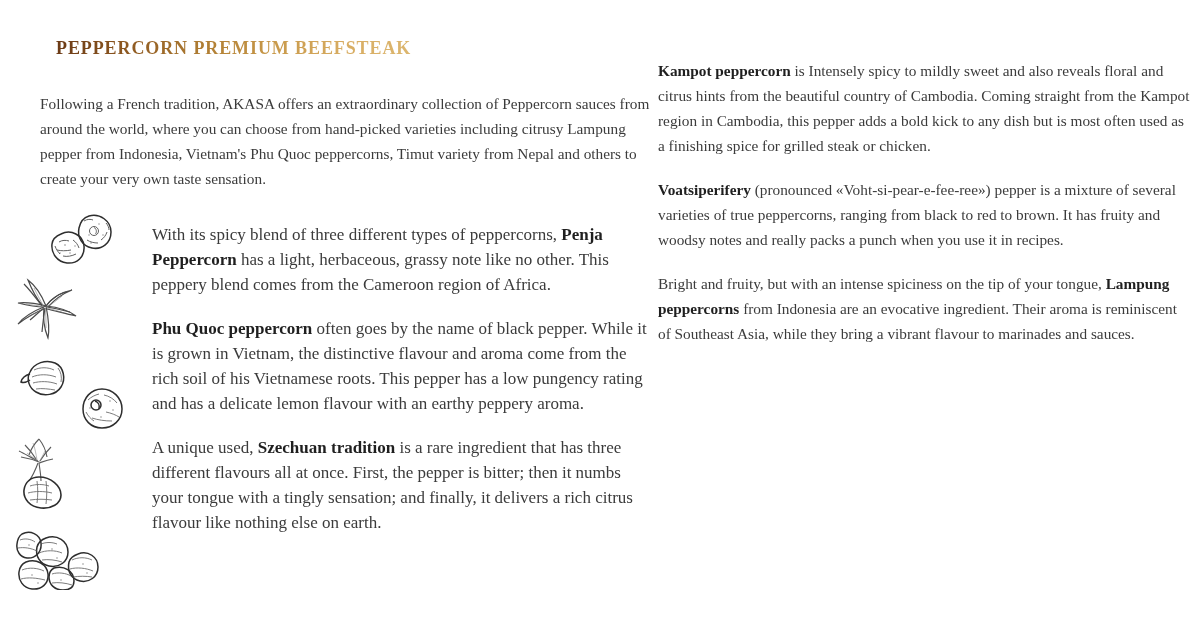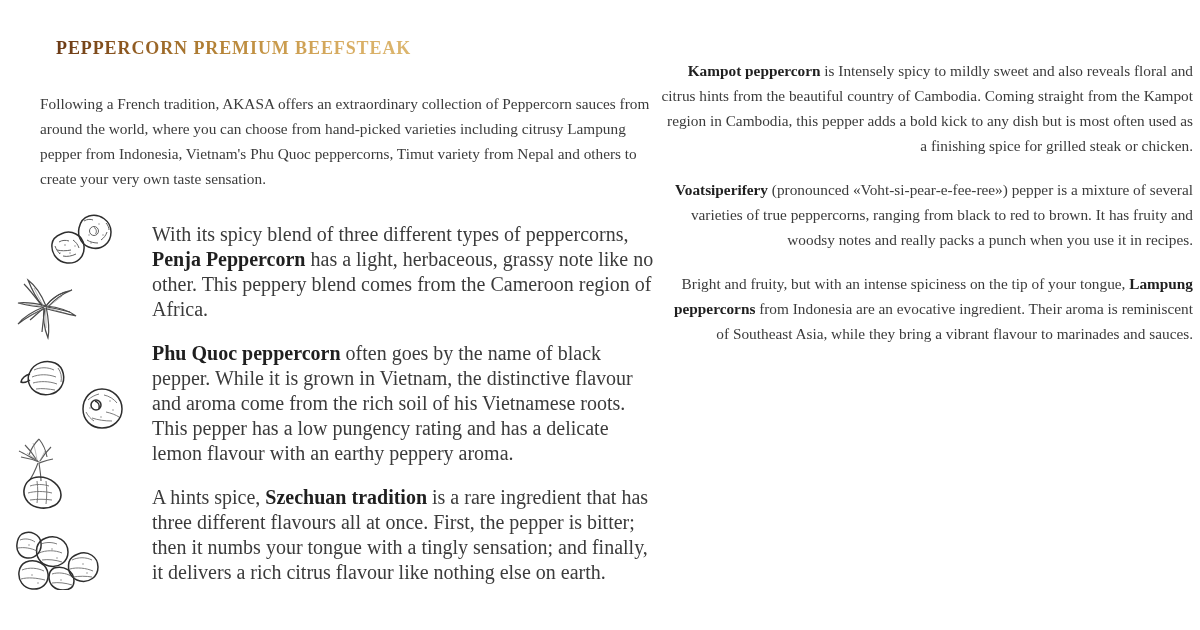--- a/index.html
+++ b/index.html
@@ -77,35 +77,34 @@
     color: #2a2a2a;
   }
 
   .items {
     position: absolute;
     left: 152px;
     top: 152px;
     width: 502px;
   }
   .item-para {
-    font-size: 20px;
+    font-size: 17px;
     line-height: 25px;
     color: #3b3b3b;
     margin: 0 0 19px 0;
   }
   .item-para:last-child { margin-bottom: 0; }
   .item-para b { color: #1f1f1f; font-weight: bold; }
 
   .right-para {
     font-size: 15.3px;
     line-height: 25px;
     color: #3b3b3b;
     margin: 0 0 19px 0;
     width: 535px;
-    text-align: right;
   }
   .right-para:last-child { margin-bottom: 0; }
   .right-para b { color: #1f1f1f; font-weight: bold; }
 
   
   .deco {
     position: absolute;
     pointer-events: none;
   }
   .deco svg { display: block; }
@@ -127,21 +126,21 @@
 
 
   <div class="items">
     <p class="item-para">
       <span>With its spicy blend of three different types of peppercorns, </span><b>Penja Peppercorn</b><span> has a light, herbaceous, grassy note like no other. This peppery blend comes from the Cameroon region of Africa.</span>
     </p>
     <p class="item-para">
       <span></span><b>Phu Quoc peppercorn</b><span> often goes by the name of black pepper. While it is grown in Vietnam, the distinctive flavour and aroma come from the rich soil of his Vietnamese roots. This pepper has a low pungency rating and has a delicate lemon flavour with an earthy peppery aroma.</span>
     </p>
     <p class="item-para">
-      <span>A hints spice, </span><b>Szechuan tradition</b><span> is a rare ingredient that has three different flavours all at once. First, the pepper is bitter; then it numbs your tongue with a tingly sensation; and finally, it delivers a rich citrus flavour like nothing else on earth.</span>
+      <span>A unique used, </span><b>Szechuan tradition</b><span> is a rare ingredient that has three different flavours all at once. First, the pepper is bitter; then it numbs your tongue with a tingly sensation; and finally, it delivers a rich citrus flavour like nothing else on earth.</span>
     </p>
   </div>
 </div>
 
 <div class="col-right">
   <p class="right-para">
     <span></span><b>Kampot peppercorn</b><span> is Intensely spicy to mildly sweet and also reveals floral and citrus hints from the beautiful country of Cambodia. Coming straight from the Kampot region in Cambodia, this pepper adds a bold kick to any dish but is most often used as a finishing spice for grilled steak or chicken.</span>
   </p>
   <p class="right-para">
     <span></span><b>Voatsiperifery</b><span> (pronounced «Voht-si-pear-e-fee-ree») pepper is a mixture of several varieties of true peppercorns, ranging from black to red to brown. It has fruity and woodsy notes and really packs a punch when you use it in recipes.</span>

